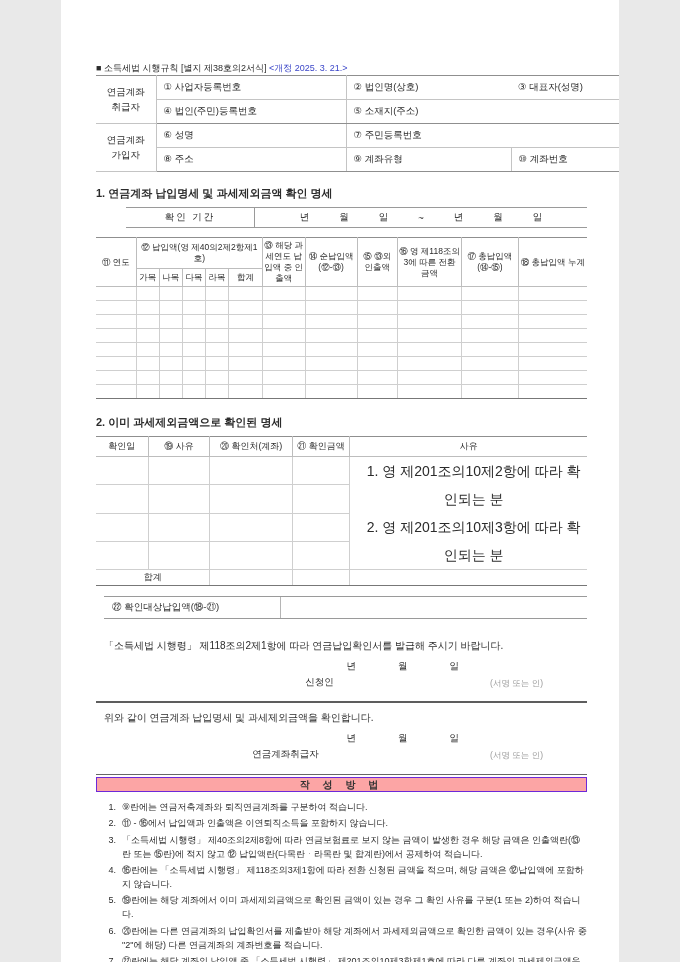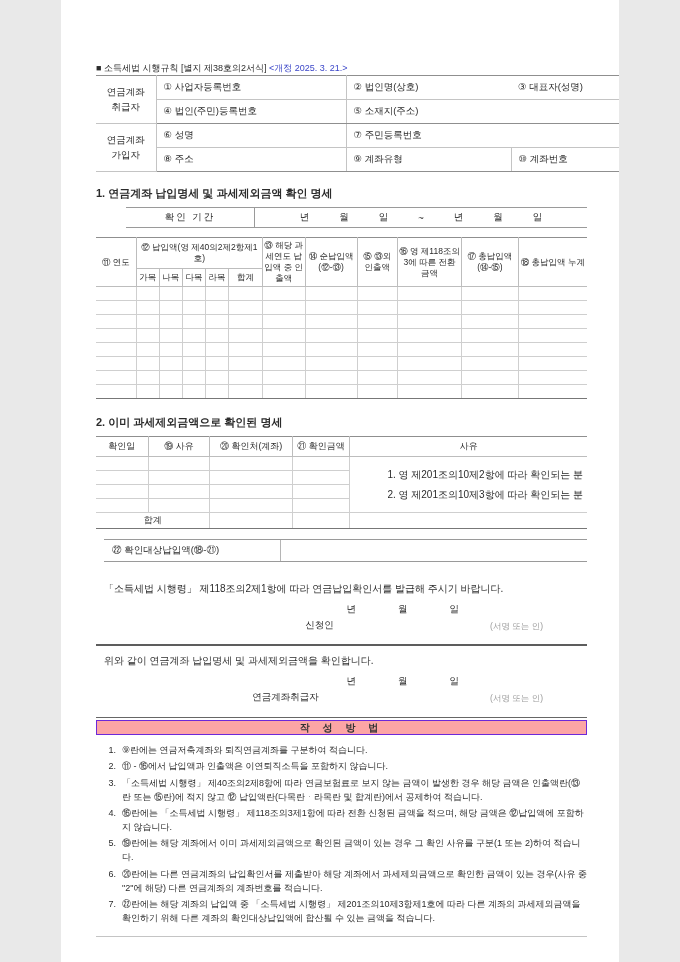--- a/index.html
+++ b/index.html
@@ -36,21 +36,21 @@
   .pay-table th.edge-r, .pay-table td.edge-r{border-right:none;}
   .pay-table tbody td{border:1px solid #cfcfcf;height:13px;padding:0;}
   .pay-table tbody tr:last-child td{border-bottom:1.5px solid #777;}
   
   .confirm-table{font-size:9px;text-align:center;}
   .confirm-table th{font-weight:normal;border:1px solid #bdbdbd;height:17px;padding:1px 2px;vertical-align:middle;}
   .confirm-table thead tr.t-top th{border-top:1.5px solid #8f8f8f;}
   .confirm-table td{border:1px solid #cfcfcf;height:13px;padding:0 4px;vertical-align:middle;}
   .confirm-table .edge-l{border-left:none;}
   .confirm-table .edge-r{border-right:none;}
-  .confirm-table td.reason-cell{text-align:right;padding-left:14px;font-size:10px;line-height:2.0;vertical-align:middle;}
+  .confirm-table td.reason-cell{text-align:center;padding-left:14px;font-size:14px;line-height:2.0;vertical-align:middle;}
   .confirm-table tr.total-row td{height:15px;border-bottom:1.5px solid #777;}
   
   .row22{margin:10px 0 0 8px;display:flex;border-top:1px solid #9a9a9a;border-bottom:1px solid #9a9a9a;height:21px;font-size:9.5px;}
   .row22-label{width:168px;border-right:1px solid #b5b5b5;display:flex;align-items:center;padding-left:8px;}
   .row22-value{flex:1;}
   
   .stmt{margin:20px 0 2px 8px;font-size:10px;}
   .date-line{display:flex;justify-content:flex-end;gap:42px;padding-right:128px;font-size:9.5px;margin:7px 0 3px;}
   .signer-line{position:relative;height:17px;margin:3px 0 8px;font-size:9.5px;}
   .signer-line .who{position:absolute;left:0;right:0;text-align:center;}

